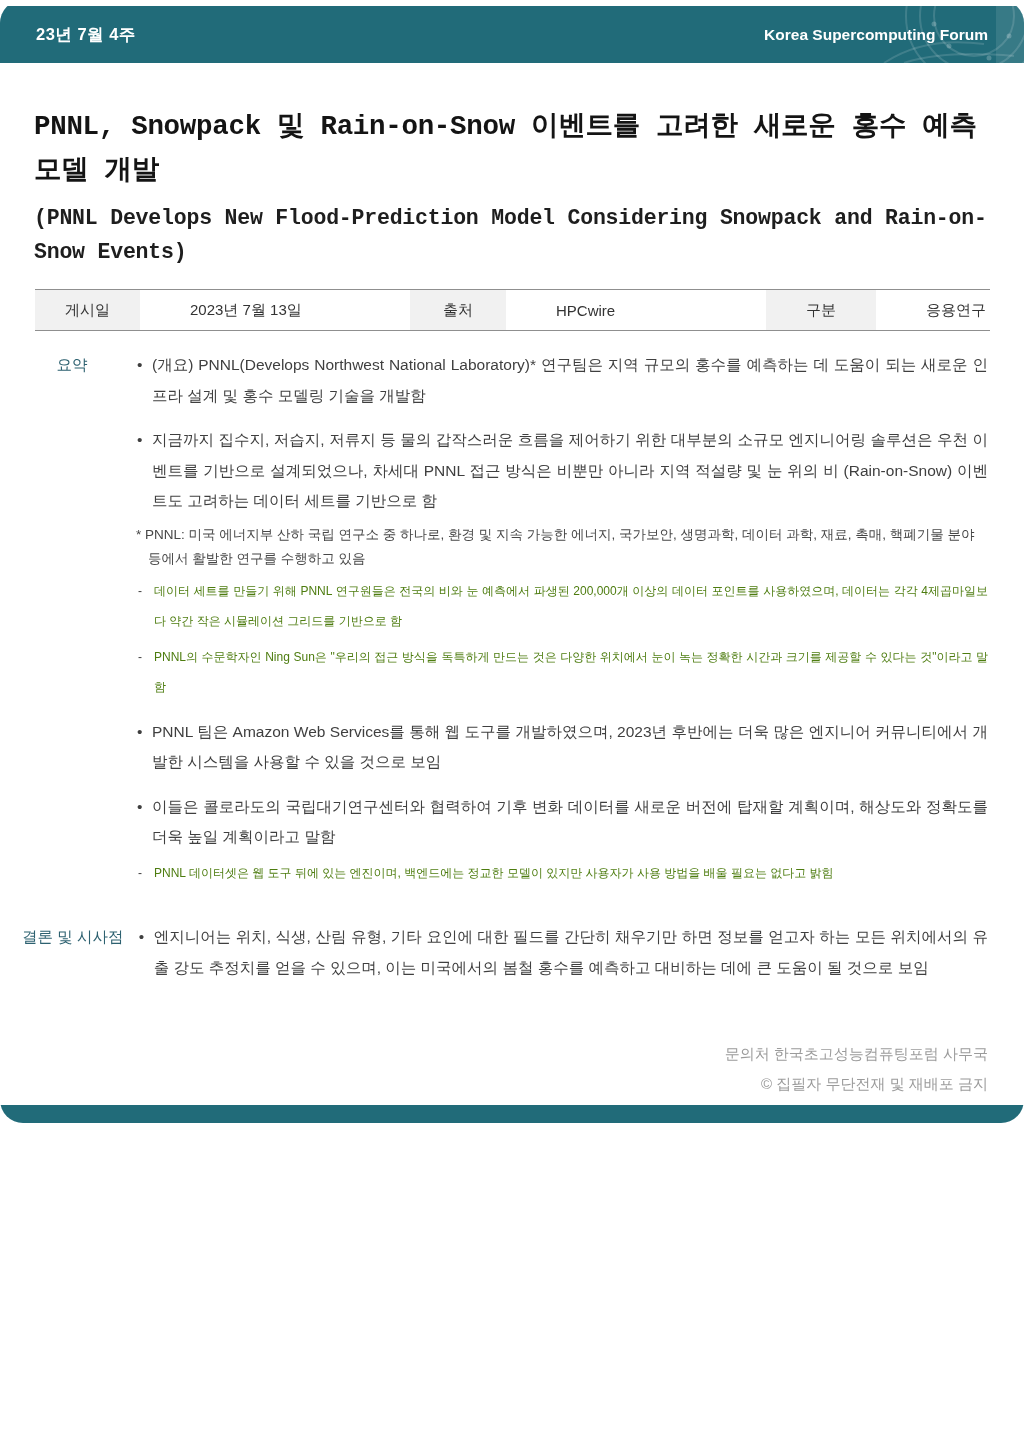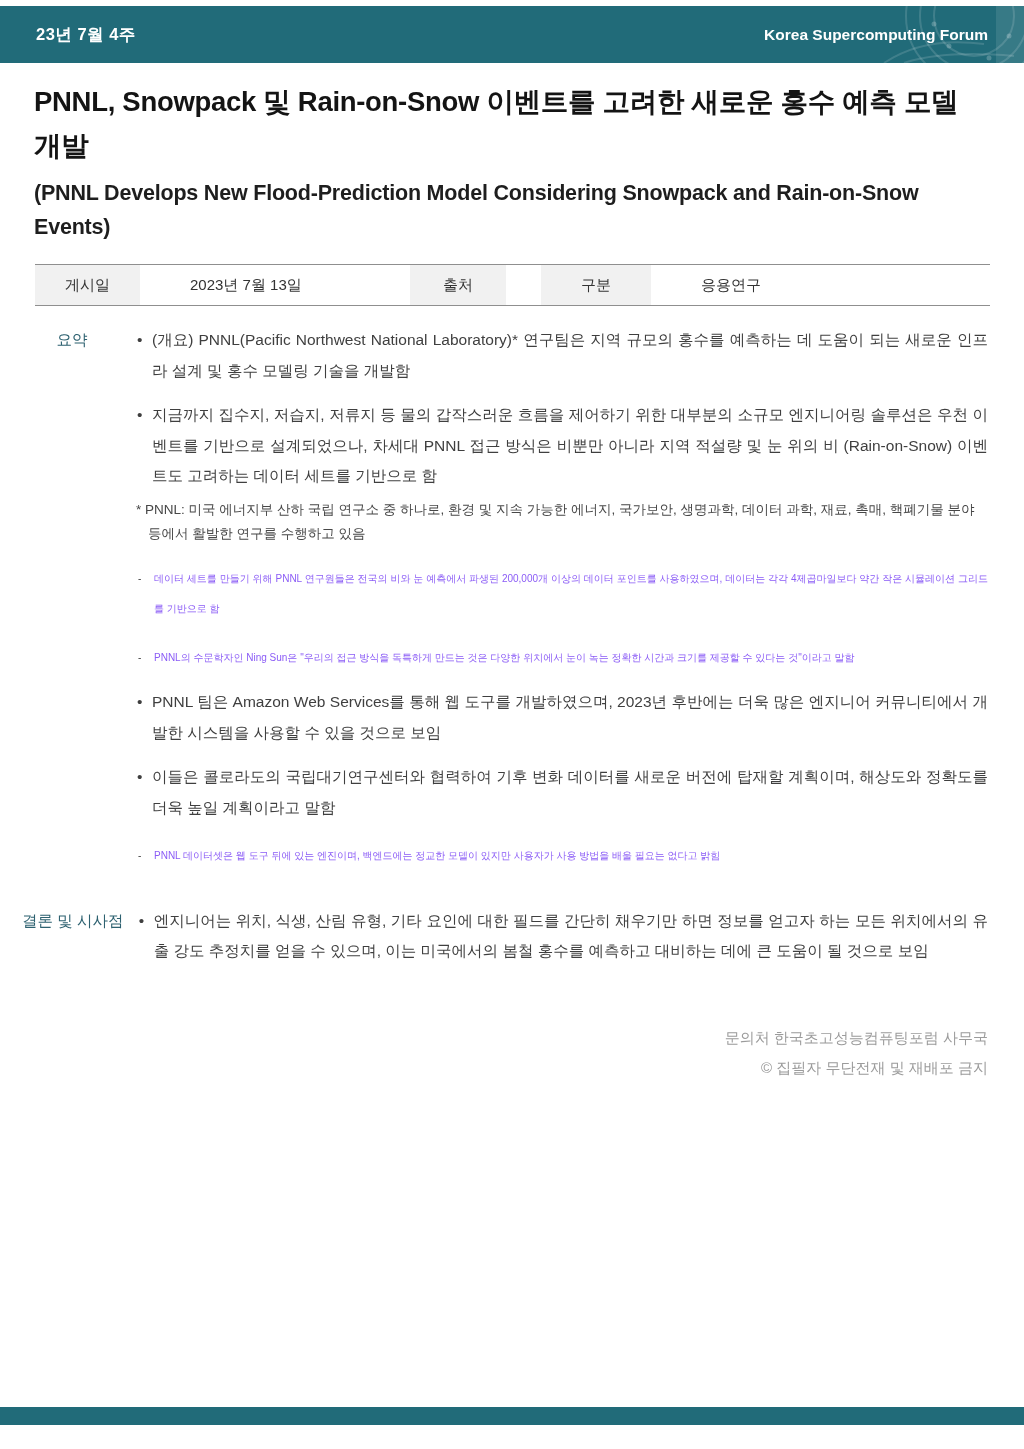--- a/index.html
+++ b/index.html
@@ -1,37 +1,38 @@
 <!DOCTYPE html>
 <html lang="ko"><head>
 <meta charset="utf-8">
 <style>
   html,body{margin:0;padding:0;background:#ffffff;}
   .page{
     position:relative;
-    width:1024px;height:1425px;
+    width:1024px;height:1123px;
     margin:0 auto;
     background:#ffffff;
     overflow:hidden;
     font-family:"Liberation Sans","DejaVu Sans",sans-serif;
     color:#3f3f3f;
+    border-radius:23px;
   }
   
   .topbar{
     position:absolute;top:6px;left:0;right:0;height:57px;
     background:#216b79;
     display:flex;align-items:center;justify-content:space-between;
     padding:0 36px;box-sizing:border-box;
     overflow:hidden;
   }
   .topbar .week{color:#ffffff;font-weight:bold;font-size:16.5px;letter-spacing:.5px;z-index:2;}
   .topbar .brand{color:#ffffff;font-weight:bold;font-size:15.5px;z-index:2;}
   .topbar svg.deco{position:absolute;right:0;top:0;height:57px;z-index:1;}
   
-  .title-block{padding:0 34px;margin-top:80px;}
+  .title-block{padding:0 34px;margin-top:105px;font-family:Liberation Mono, monospace;}
   .title-ko{
     margin:0;font-size:27.5px;font-weight:bold;color:#141414;
     line-height:44px;letter-spacing:-0.3px;
   }
   .title-en{
     margin:8px 0 0 0;font-size:21.5px;font-weight:bold;color:#1e1e1e;
     line-height:34px;letter-spacing:-0.2px;
   }
   
   .meta{
@@ -66,21 +67,21 @@
     position:relative;padding-left:16px;
     font-size:15.5px;line-height:30.5px;color:#3f3f3f;margin-top:14px;
   }
   .section-content .item:first-child{margin-top:0;}
   .item.bullet::before{
     content:"\2022";position:absolute;left:1px;top:0;
     font-size:15.5px;color:#3f3f3f;
   }
   .item.dash{
     position:relative;padding-left:18px;
-    font-size:10px;line-height:30.5px;color:#8b5cf6;margin-top:18px;
+    font-size:12px;line-height:30.5px;color:#4d7c0f;margin-top:5px;
   }
   .item.dash::before{
     content:"-";position:absolute;left:2px;top:0;color:#3f3f3f;
   }
   .item.note{
     font-size:13.5px;line-height:24px;color:#474747;
     padding-left:12px;text-indent:-12px;margin-top:6px;text-align:left;
   }
   
   .doc-footer{
@@ -121,29 +122,30 @@
 
   <div class="title-block">
     <h1 class="title-ko">PNNL, Snowpack 및 Rain-on-Snow 이벤트를 고려한 새로운 홍수 예측 모델 개발</h1>
     <h2 class="title-en">(PNNL Develops New Flood-Prediction Model Considering Snowpack and Rain-on-Snow Events)</h2>
   </div>
 
   <div class="meta">
     <div class="mlabel w-l1">게시일</div>
     <div class="mvalue w-v1">2023년 7월 13일</div>
     <div class="mlabel w-l2">출처</div>
+    <div class="mvalue w-v2">HPCwire</div>
     <div class="mlabel w-l3">구분</div>
     <div class="mvalue w-v3">응용연구</div>
   </div>
 
   <div class="sections">
     <div class="section">
       <div class="section-label">요약</div>
       <div class="section-content">
-          <p class="item bullet">(개요) PNNL(Pacific Northwest National Laboratory)* 연구팀은 지역 규모의 홍수를 예측하는 데 도움이 되는 새로운 인프라 설계 및 홍수 모델링 기술을 개발함</p>
+          <p class="item bullet">(개요) PNNL(Develops Northwest National Laboratory)* 연구팀은 지역 규모의 홍수를 예측하는 데 도움이 되는 새로운 인프라 설계 및 홍수 모델링 기술을 개발함</p>
           <p class="item bullet">지금까지 집수지, 저습지, 저류지 등 물의 갑작스러운 흐름을 제어하기 위한 대부분의 소규모 엔지니어링 솔루션은 우천 이벤트를 기반으로 설계되었으나, 차세대 PNNL 접근 방식은 비뿐만 아니라 지역 적설량 및 눈 위의 비 (Rain-on-Snow) 이벤트도 고려하는 데이터 세트를 기반으로 함</p>
           <p class="item note">* PNNL: 미국 에너지부 산하 국립 연구소 중 하나로, 환경 및 지속 가능한 에너지, 국가보안, 생명과학, 데이터 과학, 재료, 촉매, 핵폐기물 분야 등에서 활발한 연구를 수행하고 있음</p>
           <p class="item dash">데이터 세트를 만들기 위해 PNNL 연구원들은 전국의 비와 눈 예측에서 파생된 200,000개 이상의 데이터 포인트를 사용하였으며, 데이터는 각각 4제곱마일보다 약간 작은 시뮬레이션 그리드를 기반으로 함</p>
           <p class="item dash">PNNL의 수문학자인 Ning Sun은 "우리의 접근 방식을 독특하게 만드는 것은 다양한 위치에서 눈이 녹는 정확한 시간과 크기를 제공할 수 있다는 것"이라고 말함</p>
           <p class="item bullet">PNNL 팀은 Amazon Web Services를 통해 웹 도구를 개발하였으며, 2023년 후반에는 더욱 많은 엔지니어 커뮤니티에서 개발한 시스템을 사용할 수 있을 것으로 보임</p>
           <p class="item bullet">이들은 콜로라도의 국립대기연구센터와 협력하여 기후 변화 데이터를 새로운 버전에 탑재할 계획이며, 해상도와 정확도를 더욱 높일 계획이라고 말함</p>
           <p class="item dash">PNNL 데이터셋은 웹 도구 뒤에 있는 엔진이며, 백엔드에는 정교한 모델이 있지만 사용자가 사용 방법을 배울 필요는 없다고 밝힘</p>
         </div>
     </div>
     <div class="section">

